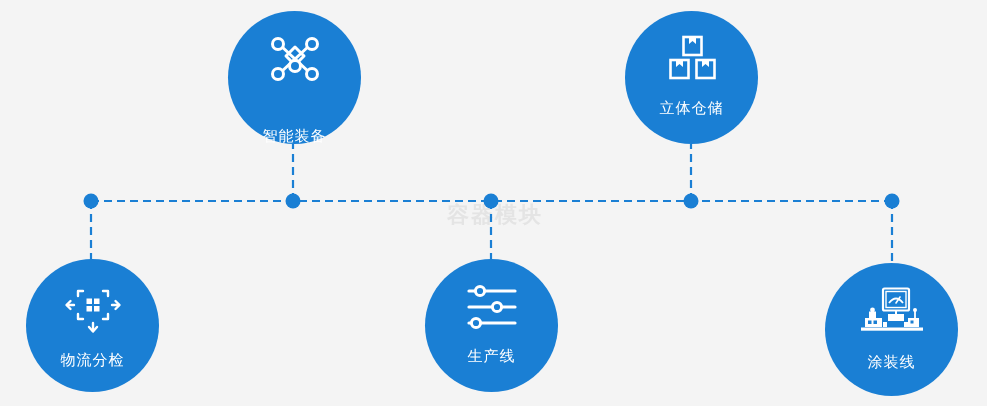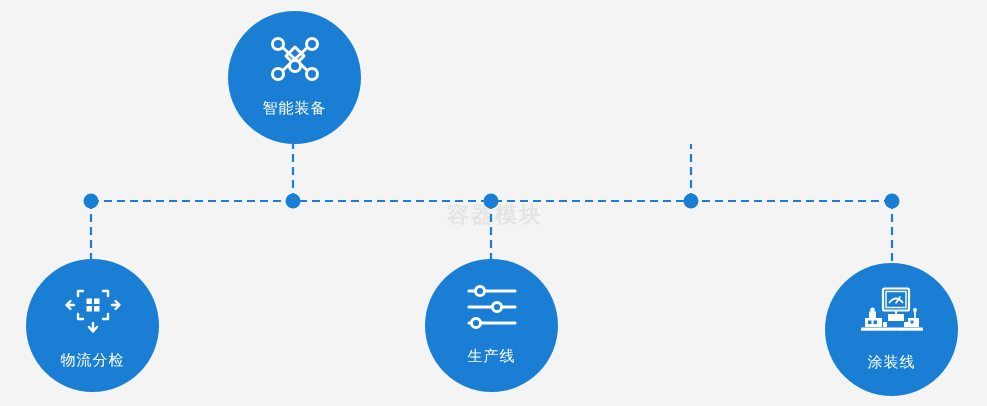--- a/index.html
+++ b/index.html
@@ -94,36 +94,53 @@
 
     <line x1="892" y1="201" x2="892" y2="262" stroke="#1a7fd4" stroke-width="2.2" stroke-dasharray="8 5"></line>
 
     <circle cx="91" cy="201" r="7.5" fill="#1a7fd4"></circle>
     <circle cx="293" cy="201" r="7.5" fill="#1a7fd4"></circle>
     <circle cx="491" cy="201" r="7.5" fill="#1a7fd4"></circle>
     <circle cx="691" cy="201" r="7.5" fill="#1a7fd4"></circle>
     <circle cx="892" cy="201" r="7.5" fill="#1a7fd4"></circle>
   </svg>
 
-  <div class="node-circle circle-top" style="left:228px; top:11px;">
+  <div class="node-circle circle-top" style="left:228px; top:11px;gap:28px;">
     <span class="node-icon">
       <svg width="56" height="52" viewBox="0 0 56 52" xmlns="http://www.w3.org/2000/svg" fill="none" stroke="#ffffff" stroke-width="3" stroke-linecap="round">
         <line x1="13" y1="12" x2="43" y2="40"></line>
         <line x1="43" y1="12" x2="13" y2="40"></line>
         <path d="M28 14 L37 23 L28 32 L19 23 Z" stroke-linejoin="round"></path>
         <circle cx="11" cy="11" r="5.5" fill="#1a7fd4"></circle>
         <circle cx="45" cy="11" r="5.5" fill="#1a7fd4"></circle>
         <circle cx="11" cy="41" r="5.5" fill="#1a7fd4"></circle>
         <circle cx="45" cy="41" r="5.5" fill="#1a7fd4"></circle>
         <circle cx="28" cy="33" r="5.5" fill="#1a7fd4"></circle>
       </svg>
     </span>
     <span class="node-label">智能装备</span>
   </div>
 
+  <div class="node-circle circle-top" style="left:625px; top:11px;">
+    <span class="node-icon">
+      <svg width="56" height="52" viewBox="0 0 56 52" xmlns="http://www.w3.org/2000/svg">
+        <g fill="none" stroke="#ffffff" stroke-width="2.6">
+          <rect x="19.5" y="4" width="18" height="18"></rect>
+          <rect x="6.5" y="27" width="18" height="18"></rect>
+          <rect x="32.5" y="27" width="18" height="18"></rect>
+        </g>
+        <g fill="#ffffff">
+          <path d="M25 4 h7 v7 l-3.5 -3 l-3.5 3 Z"></path>
+          <path d="M12 27 h7 v7 l-3.5 -3 l-3.5 3 Z"></path>
+          <path d="M38 27 h7 v7 l-3.5 -3 l-3.5 3 Z"></path>
+        </g>
+      </svg>
+    </span>
+    <span class="node-label">立体仓储</span>
+  </div>
 
   <div class="node-circle circle-bottom" style="left:26px; top:259px;">
     <span class="node-icon">
       <svg width="58" height="52" viewBox="0 0 58 52" xmlns="http://www.w3.org/2000/svg">
         <g fill="none" stroke="#ffffff" stroke-width="2.4" stroke-linecap="round" stroke-linejoin="round">
           <polyline points="19,8 14,8 14,13"></polyline>
           <polyline points="39,8 44,8 44,13"></polyline>
           <polyline points="14,31 14,36 19,36"></polyline>
           <polyline points="44,31 44,36 39,36"></polyline>
           <polyline points="10,22 3,22"></polyline>

